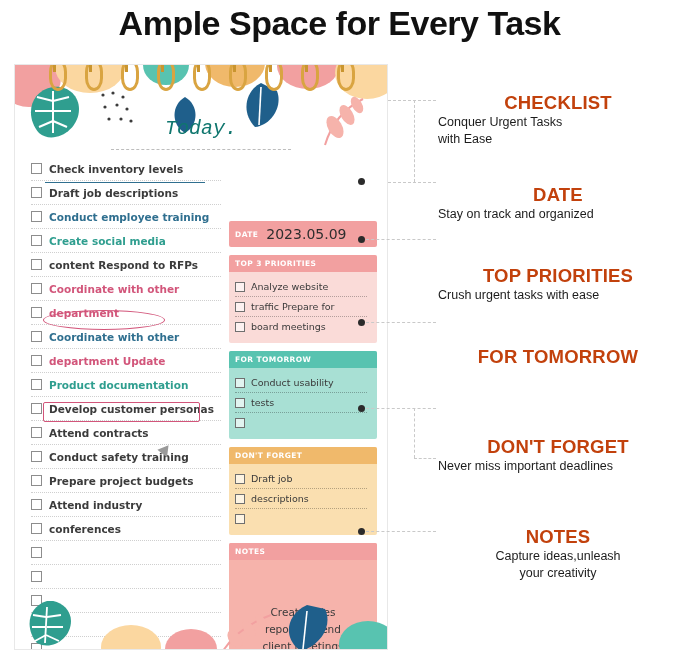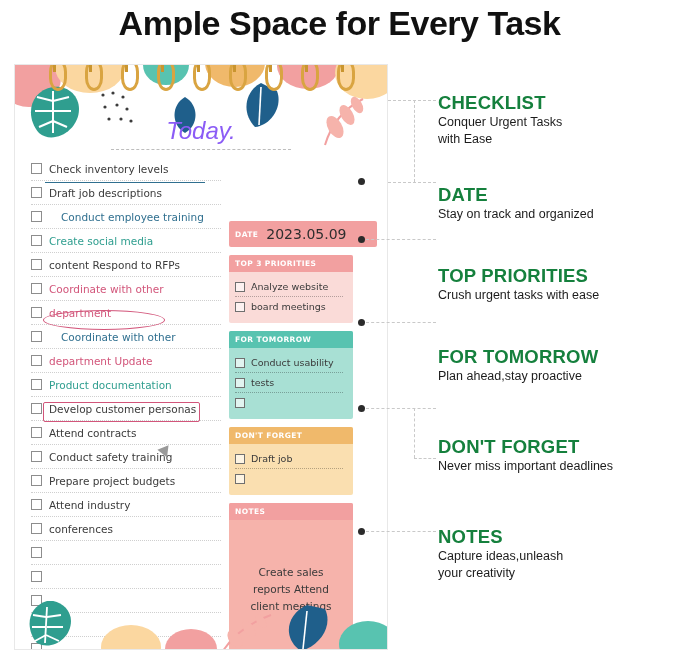--- a/index.html
+++ b/index.html
@@ -52,24 +52,24 @@
   }
   .coil::after{
     content:"";position:absolute;left:1px;top:-3px;width:8px;height:10px;
     border-left:3px solid #c9952f;border-top:3px solid #c9952f;
     border-radius:6px 6px 0 0;
   }
 
   .today-script{
     position:absolute;top:52px;left:0;width:372px;
     text-align:center;
-    font-family:Liberation Sans, sans-serif;
+    font-family:Liberation Mono, monospace;
     font-style:italic;
-    font-size:24px;
-    color:#8b5cf6;
+    font-size:20px;
+    color:#0f766e;
   }
   .today-underline{
     position:absolute;top:84px;left:96px;width:180px;height:0;
     border-top:1px dashed #bdbdbd;
   }
 
   
   .checklist{
     position:absolute;left:16px;top:92px;width:190px;
   }
@@ -81,22 +81,23 @@
   }
   .cb{
     width:9px;height:9px;border:1px solid #8d8d8d;background:#fff;
     margin-right:7px;flex:0 0 auto;
   }
   .cl-text{
     font-family:"DejaVu Sans", sans-serif;
     font-size:10.5px;
     color:#3b3b3b;
     white-space:nowrap;
-  }
-  .cl-text.pen-blue{color:#2f6f8f;margin-left:12px;}
+    font-weight:bold;
+  }
+  .cl-text.pen-blue{color:#2f6f8f;}
   .cl-text.pen-pink{color:#d2557a;}
   .cl-text.pen-green{color:#2f9e8f;}
   .cl-text.pen-dark{color:#3b3b3b;}
 
   .circle-anno{
     position:absolute;
     border:1.4px solid #d2557a;
     border-radius:50%;
     pointer-events:none;
   }
@@ -114,21 +115,21 @@
     position:absolute;
     width:0;height:0;
     border-left:6px solid transparent;
     border-right:6px solid transparent;
     border-top:11px solid #9a9a9a;
     transform:rotate(-22deg);
   }
 
   
   .panels{position:absolute;left:214px;top:156px;width:148px;}
-  .panel{width:124px;margin-bottom:8px;border-radius:2px;overflow:hidden;}
+  .panel{width:148px;margin-bottom:8px;border-radius:2px;overflow:hidden;}
   .panel-head{
     font-family:"DejaVu Sans", sans-serif;
     font-size:7.5px;font-weight:bold;letter-spacing:.4px;
     color:#ffffff;padding:4px 6px;
   }
   .panel-body{padding:5px 10px 7px 6px;}
   .p-row{
     display:flex;align-items:center;height:19px;
     border-bottom:1px dotted rgba(0,0,0,0.28);
   }
@@ -155,21 +156,21 @@
     position:absolute;left:0;right:0;top:44px;
     text-align:center;
     font-family:"DejaVu Sans", sans-serif;
     font-size:10.5px;color:#3a3a3a;line-height:17px;
   }
 
   
   .callouts{position:absolute;left:438px;top:92px;width:236px;}
   .callout{position:absolute;left:0;width:240px;}
   .co-title{
-    font-size:18.5px;font-weight:bold;color:#15803d;letter-spacing:.2px;
+    font-size:18.5px;font-weight:bold;color:#c2410c;letter-spacing:.2px;text-align:center;
   }
   .co-desc{
     font-size:12.5px;color:#1c1c1c;line-height:17px;
   }
   .leader{position:absolute;border-top:1px dashed #c9c9c9;}
   .leader-v{position:absolute;border-left:1px dashed #c9c9c9;}
   .dot{position:absolute;width:7px;height:7px;border-radius:50%;background:#2b2b2b;}
 </style>
 </head>
 <body>
@@ -338,20 +339,24 @@
       <span class="date-value">2023.05.09</span>
     </div>
 
     <div class="panel" style="margin-top:8px;background:#fadbd8;">
       <div class="panel-head" style="background:#f2a0a0;">TOP 3 PRIORITIES</div>
       <div class="panel-body">
         <div class="p-row">
             <span class="p-cb"></span>
             <span class="p-text">Analyze website</span>
           </div>
+        <div class="p-row">
+            <span class="p-cb"></span>
+            <span class="p-text">traffic Prepare for</span>
+          </div>
         <div class="p-row" style="border-bottom:none;">
             <span class="p-cb"></span>
             <span class="p-text">board meetings</span>
           </div>
       </div>
     </div>
 
     <div class="panel" style="background:#a8e0d4;">
       <div class="panel-head" style="background:#58c3b0;">FOR TOMORROW</div>
       <div class="panel-body">
@@ -369,20 +374,24 @@
           </div>
       </div>
     </div>
 
     <div class="panel" style="background:#fadfb0;">
       <div class="panel-head" style="background:#f0b96b;">DON'T FORGET</div>
       <div class="panel-body">
         <div class="p-row">
             <span class="p-cb"></span>
             <span class="p-text">Draft job</span>
+          </div>
+        <div class="p-row">
+            <span class="p-cb"></span>
+            <span class="p-text">descriptions</span>
           </div>
         <div class="p-row" style="border-bottom:none;">
             <span class="p-cb"></span>
             <span class="p-text"></span>
           </div>
       </div>
     </div>
 
     <div class="panel" style="background:#f6b3ab;">
       <div class="panel-head" style="background:#f2a0a0;">NOTES</div>
@@ -430,31 +439,30 @@
     <div class="co-desc" style="white-space:pre-line;">Stay on track and organized</div>
   </div>
 
   <div class="callout" style="top:173px;">
     <div class="co-title">TOP PRIORITIES</div>
     <div class="co-desc" style="white-space:pre-line;">Crush urgent tasks with ease</div>
   </div>
 
   <div class="callout" style="top:254px;">
     <div class="co-title">FOR TOMORROW</div>
-    <div class="co-desc" style="white-space:pre-line;">Plan ahead,stay proactive</div>
   </div>
 
   <div class="callout" style="top:344px;">
     <div class="co-title">DON'T FORGET</div>
     <div class="co-desc" style="white-space:pre-line;">Never miss important deadlines</div>
   </div>
 
   <div class="callout" style="top:434px;">
     <div class="co-title">NOTES</div>
-    <div class="co-desc" style="white-space:pre-line;">Capture ideas,unleash
+    <div class="co-desc" style="white-space:pre-line;text-align:center;">Capture ideas,unleash
 your creativity</div>
   </div>
 </div>
 
 <div class="leader" style="left:388px;top:100px;width:48px;"></div>
 <div class="leader-v" style="left:414px;top:100px;height:82px;"></div>
 <div class="leader" style="left:388px;top:182px;width:48px;"></div>
 <div class="dot" style="left:358px;top:178px;"></div>
 
 <div class="leader" style="left:366px;top:239px;width:70px;"></div>

